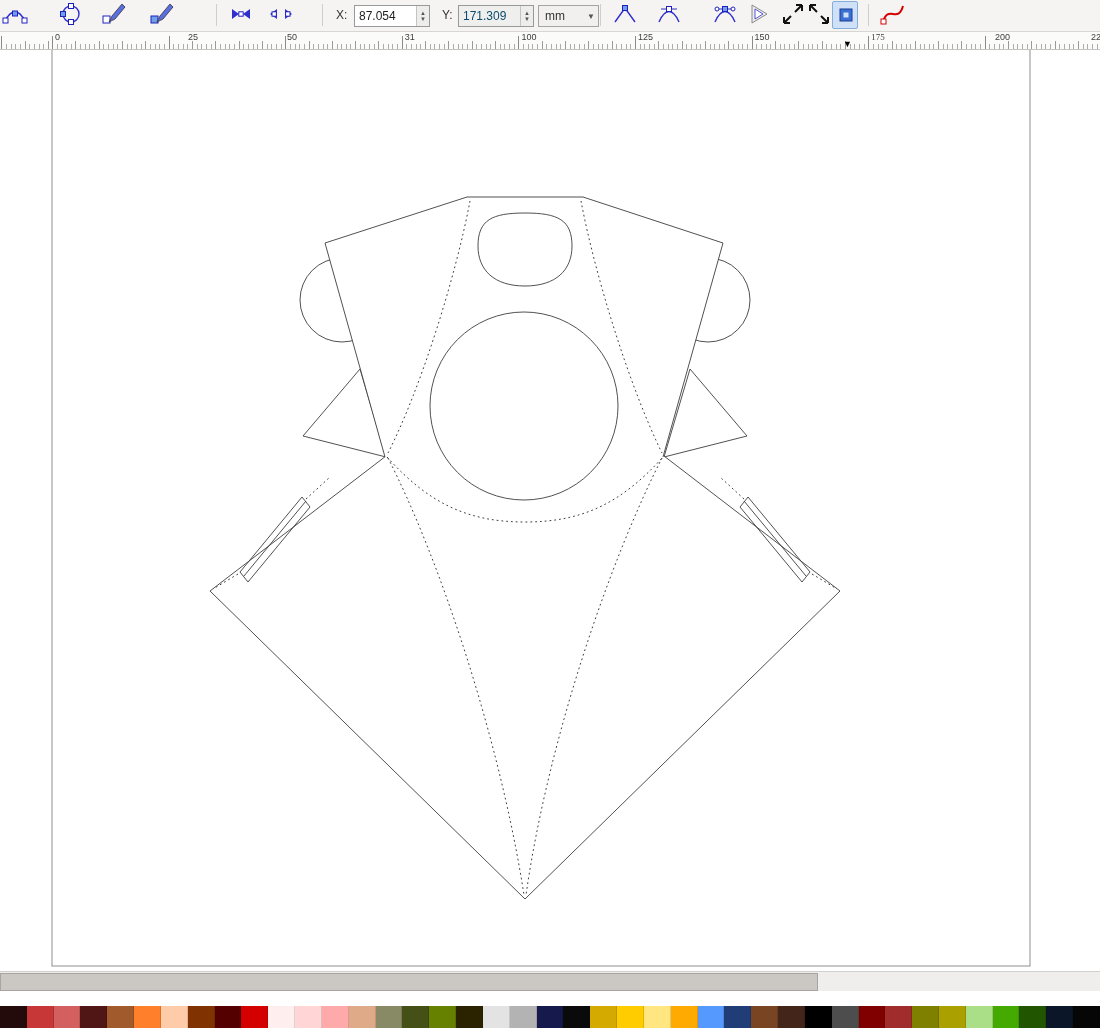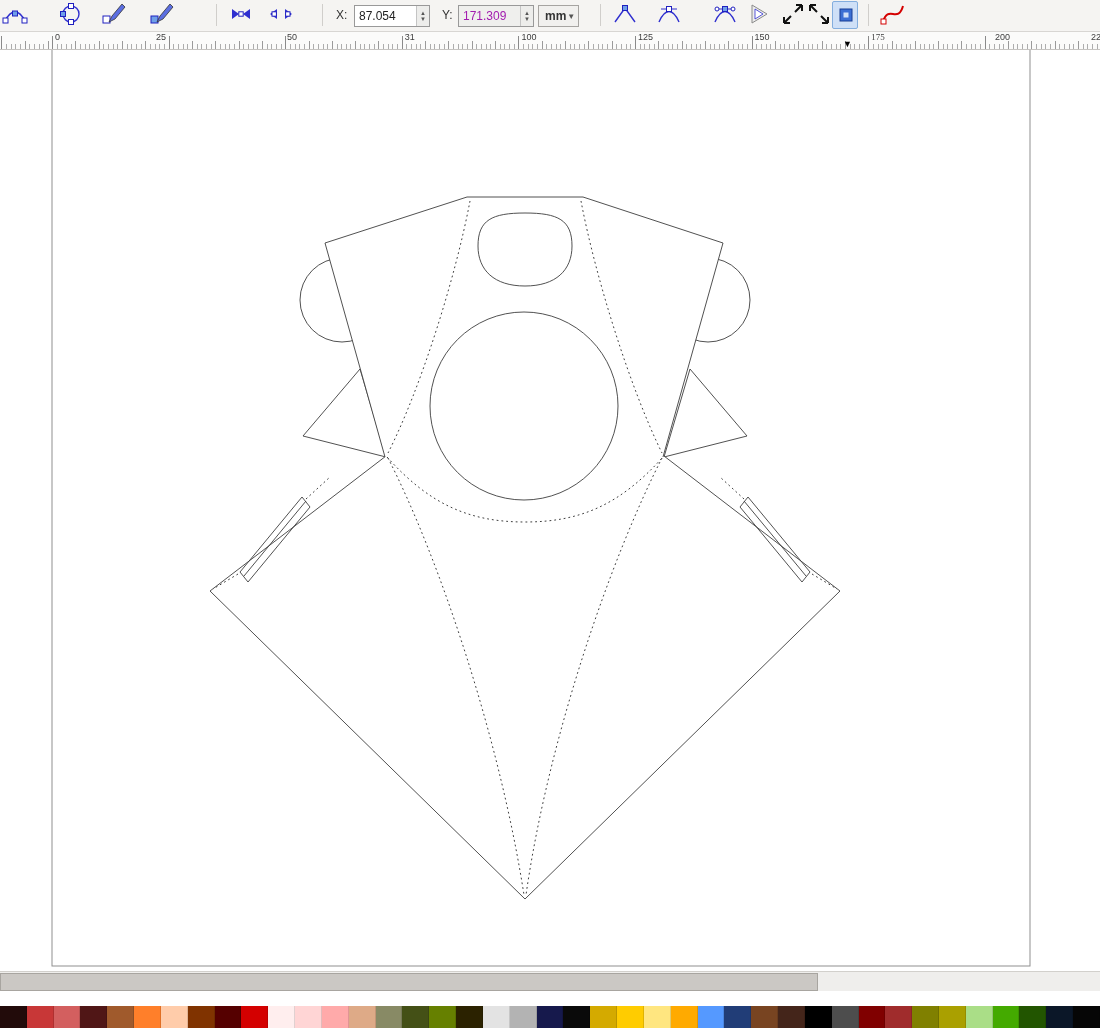--- a/index.html
+++ b/index.html
@@ -14,24 +14,24 @@
   .tbi svg { width:26px; height:26px; display:block; }
   .tb-sep { position:absolute; top:4px; width:1px; height:22px; background:#d0cecb; }
   .tb-label { position:absolute; top:8px; font-size:12px; color:#333; }
   .spin { position:absolute; top:5px; height:22px; background:#fff;
     border:1px solid #999; display:flex; align-items:center; }
   .spin .val { flex:1; font-size:12px; color:#222; padding-left:4px; }
   .spin .arrows { width:13px; height:100%; border-left:1px solid #c4c4c4;
     display:flex; flex-direction:column; align-items:center; justify-content:center;
     font-size:6px; line-height:6px; color:#555; background:#ededeb; }
   .spin.disabled { background:#efefed; }
-  .spin.disabled .val { color:#a21caf; }
+  .spin.disabled .val { color:#0c4a6e; }
   .unit { position:absolute; top:5px; height:22px; background:#f1f0ee;
     border:1px solid #a6a4a1; display:flex; align-items:center; padding:0 3px 0 6px; }
-  .unit .uval { font-size:12px; color:#333; margin-right:1px;font-weight:bold; }
+  .unit .uval { font-size:12px; color:#333; margin-right:22px; }
   .unit .caret { font-size:8px; color:#555; }
   .toggle-on { background:#cfe0f7; border:1px solid #84aede; border-radius:2px; }
 
   
   #ruler { position:absolute; left:0; top:32px; width:1100px; height:18px;
     background:#fbfbfa; border-bottom:1px solid #c6c4c1; overflow:hidden;
     background-image:
       repeating-linear-gradient(90deg,#8a8a8a 0 1px,transparent 1px 116.6px),
       repeating-linear-gradient(90deg,#9a9a9a 0 1px,transparent 1px 23.32px),
       repeating-linear-gradient(90deg,#adadad 0 1px,transparent 1px 4.664px);
@@ -185,21 +185,21 @@
       <svg viewBox="0 0 26 26">
           <path d="M3 21 C8 3 18 23 23 5" fill="none" stroke="#d40000" stroke-width="2"></path>
           <rect x="1" y="18" width="5" height="5" fill="#fff" stroke="#d40000"></rect>
         </svg>
     </span>
   </div>
 
   <div id="ruler">
     <div id="ruler-labels">
         <span class="rlabel" style="left: 55px;">0</span>
-        <span class="rlabel" style="left: 156px;">25</span>
+        <span class="rlabel" style="left: 188px;">25</span>
         <span class="rlabel" style="left: 287px;">50</span>
         <span class="rlabel" style="left: 404.8px;">31</span>
         <span class="rlabel" style="left: 521.4px;">100</span>
         <span class="rlabel" style="left: 638px;">125</span>
         <span class="rlabel" style="left: 754.6px;">150</span>
         <span class="rlabel" style="left: 871.2px; font-family: Liberation Serif, serif;">175</span>
         <span class="rlabel" style="left: 995px;">200</span>
         <span class="rlabel" style="left: 1091px;">225</span>
       </div>
     <span id="ruler-marker">▼</span>

